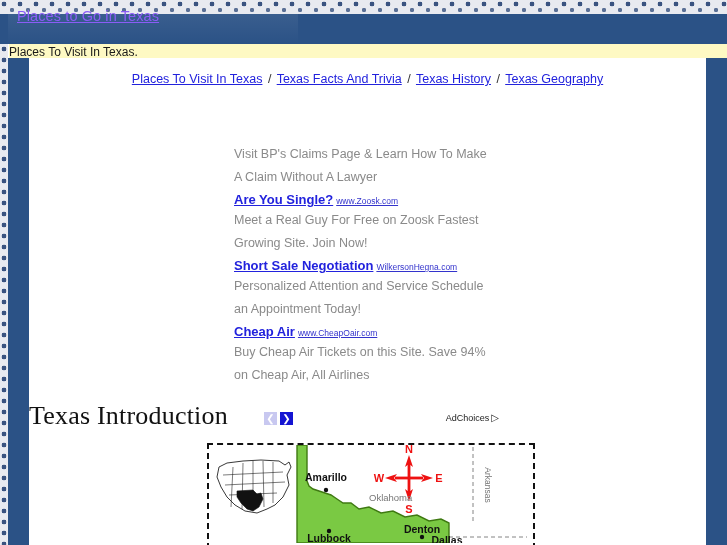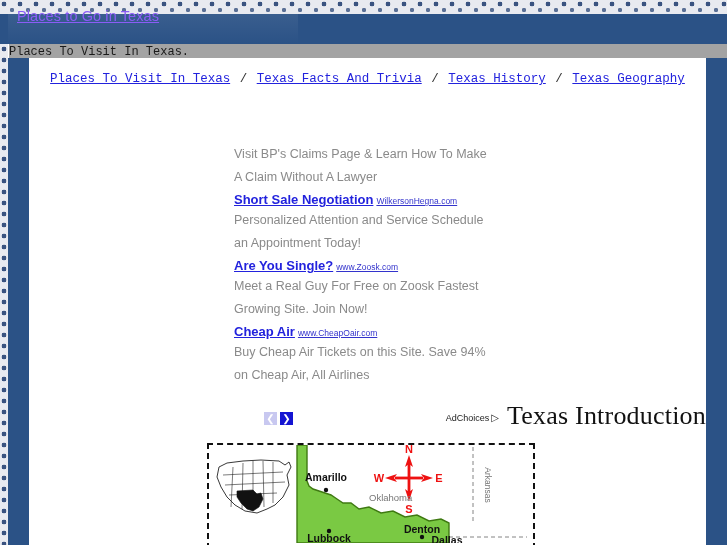--- a/index.html
+++ b/index.html
@@ -71,22 +71,21 @@
     background-size: 8px 11px;
   }
 
   
   .tagline {
     position: absolute;
     left: 9px;
     top: 44px;
     width: 718px;
     height: 14px;
-    background: #a3a3a3;
-    font-family: Liberation Mono, monospace;
+    background: #fef9c3;
   }
   .tagline span {
     position: absolute;
     left: 0px;
     top: 1px;
     font-size: 12px;
     color: #1a1a1a;
     white-space: nowrap;
   }
 
@@ -120,21 +119,20 @@
   }
 
   .navrow {
     position: absolute;
     left: 0;
     top: 14px;
     width: 677px;
     text-align: center;
     font-size: 12.5px;
     white-space: nowrap;
-    font-family: Liberation Mono, monospace;
   }
   .navrow a {
     color: #2222dd;
     text-decoration: underline;
   }
   .navrow .sep {
     color: #333333;
     text-decoration: none;
     padding: 0 2px;
   }
@@ -212,21 +210,21 @@
     font-size: 10px;
     margin-left: 2px;
   }
 
   
   .page-heading {
     position: absolute;
     left: 0;
     top: 343px;
     width: 677px;
-    text-align: right;
+    text-align: left;
     font-family: "Liberation Serif", serif;
     font-size: 26px;
     color: #111111;
     letter-spacing: 0.2px;
   }
 
   
   .map-wrap {
     position: absolute;
     left: 178px;
@@ -271,30 +269,30 @@
   </div>
 
   <div class="adblock">
 
     <div class="ad">
       <div class="ad-desc">Visit BP's Claims Page &amp; Learn How To Make A Claim Without A Lawyer</div>
     </div>
 
     <div class="ad">
       <div class="ad-head">
+        <a class="ad-title" href="#">Are You Single?</a><a class="ad-url" href="#">www.Zoosk.com</a>
+      </div>
+      <div class="ad-desc">Meet a Real Guy For Free on Zoosk Fastest Growing Site. Join Now!</div>
+    </div>
+
+    <div class="ad">
+      <div class="ad-head">
         <a class="ad-title" href="#">Short Sale Negotiation</a><a class="ad-url" href="#">WilkersonHegna.com</a>
       </div>
       <div class="ad-desc">Personalized Attention and Service Schedule an Appointment Today!</div>
-    </div>
-
-    <div class="ad">
-      <div class="ad-head">
-        <a class="ad-title" href="#">Are You Single?</a><a class="ad-url" href="#">www.Zoosk.com</a>
-      </div>
-      <div class="ad-desc">Meet a Real Guy For Free on Zoosk Fastest Growing Site. Join Now!</div>
     </div>
 
     <div class="ad">
       <div class="ad-head">
         <a class="ad-title" href="#">Cheap Air</a><a class="ad-url" href="#">www.CheapOair.com</a>
       </div>
       <div class="ad-desc">Buy Cheap Air Tickets on this Site. Save 94% on Cheap Air, All Airlines</div>
     </div>
 
   </div>

